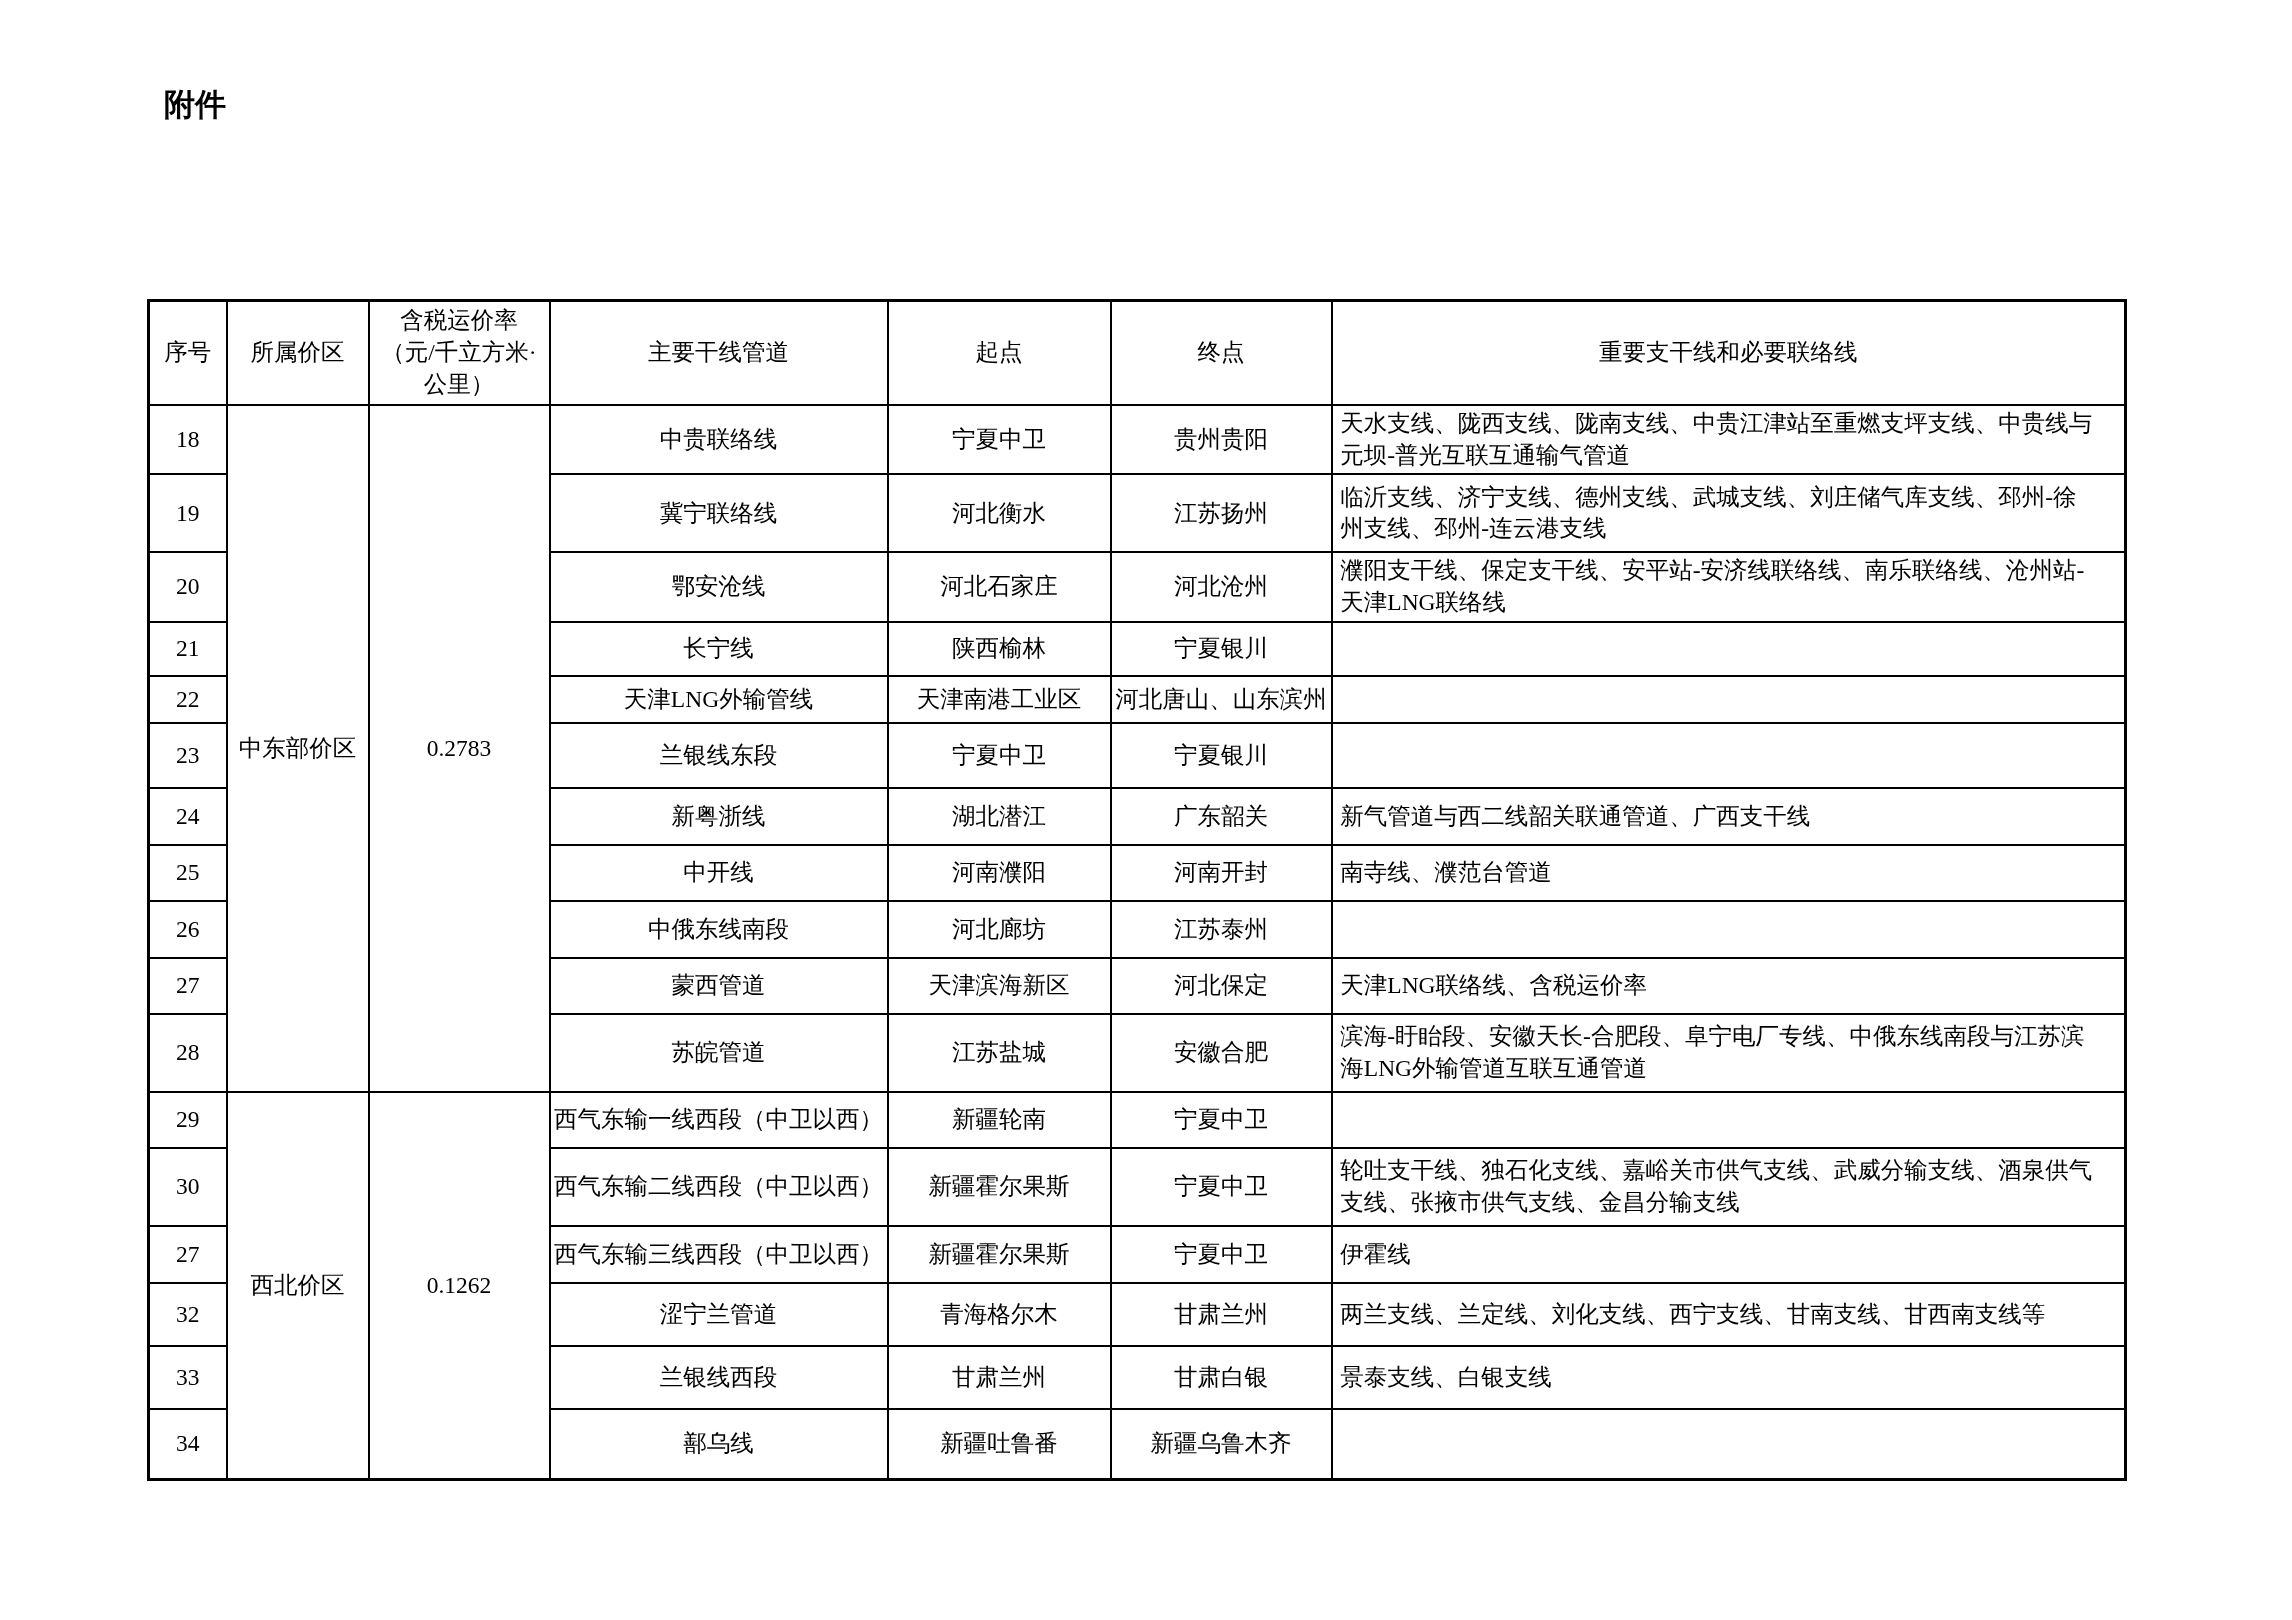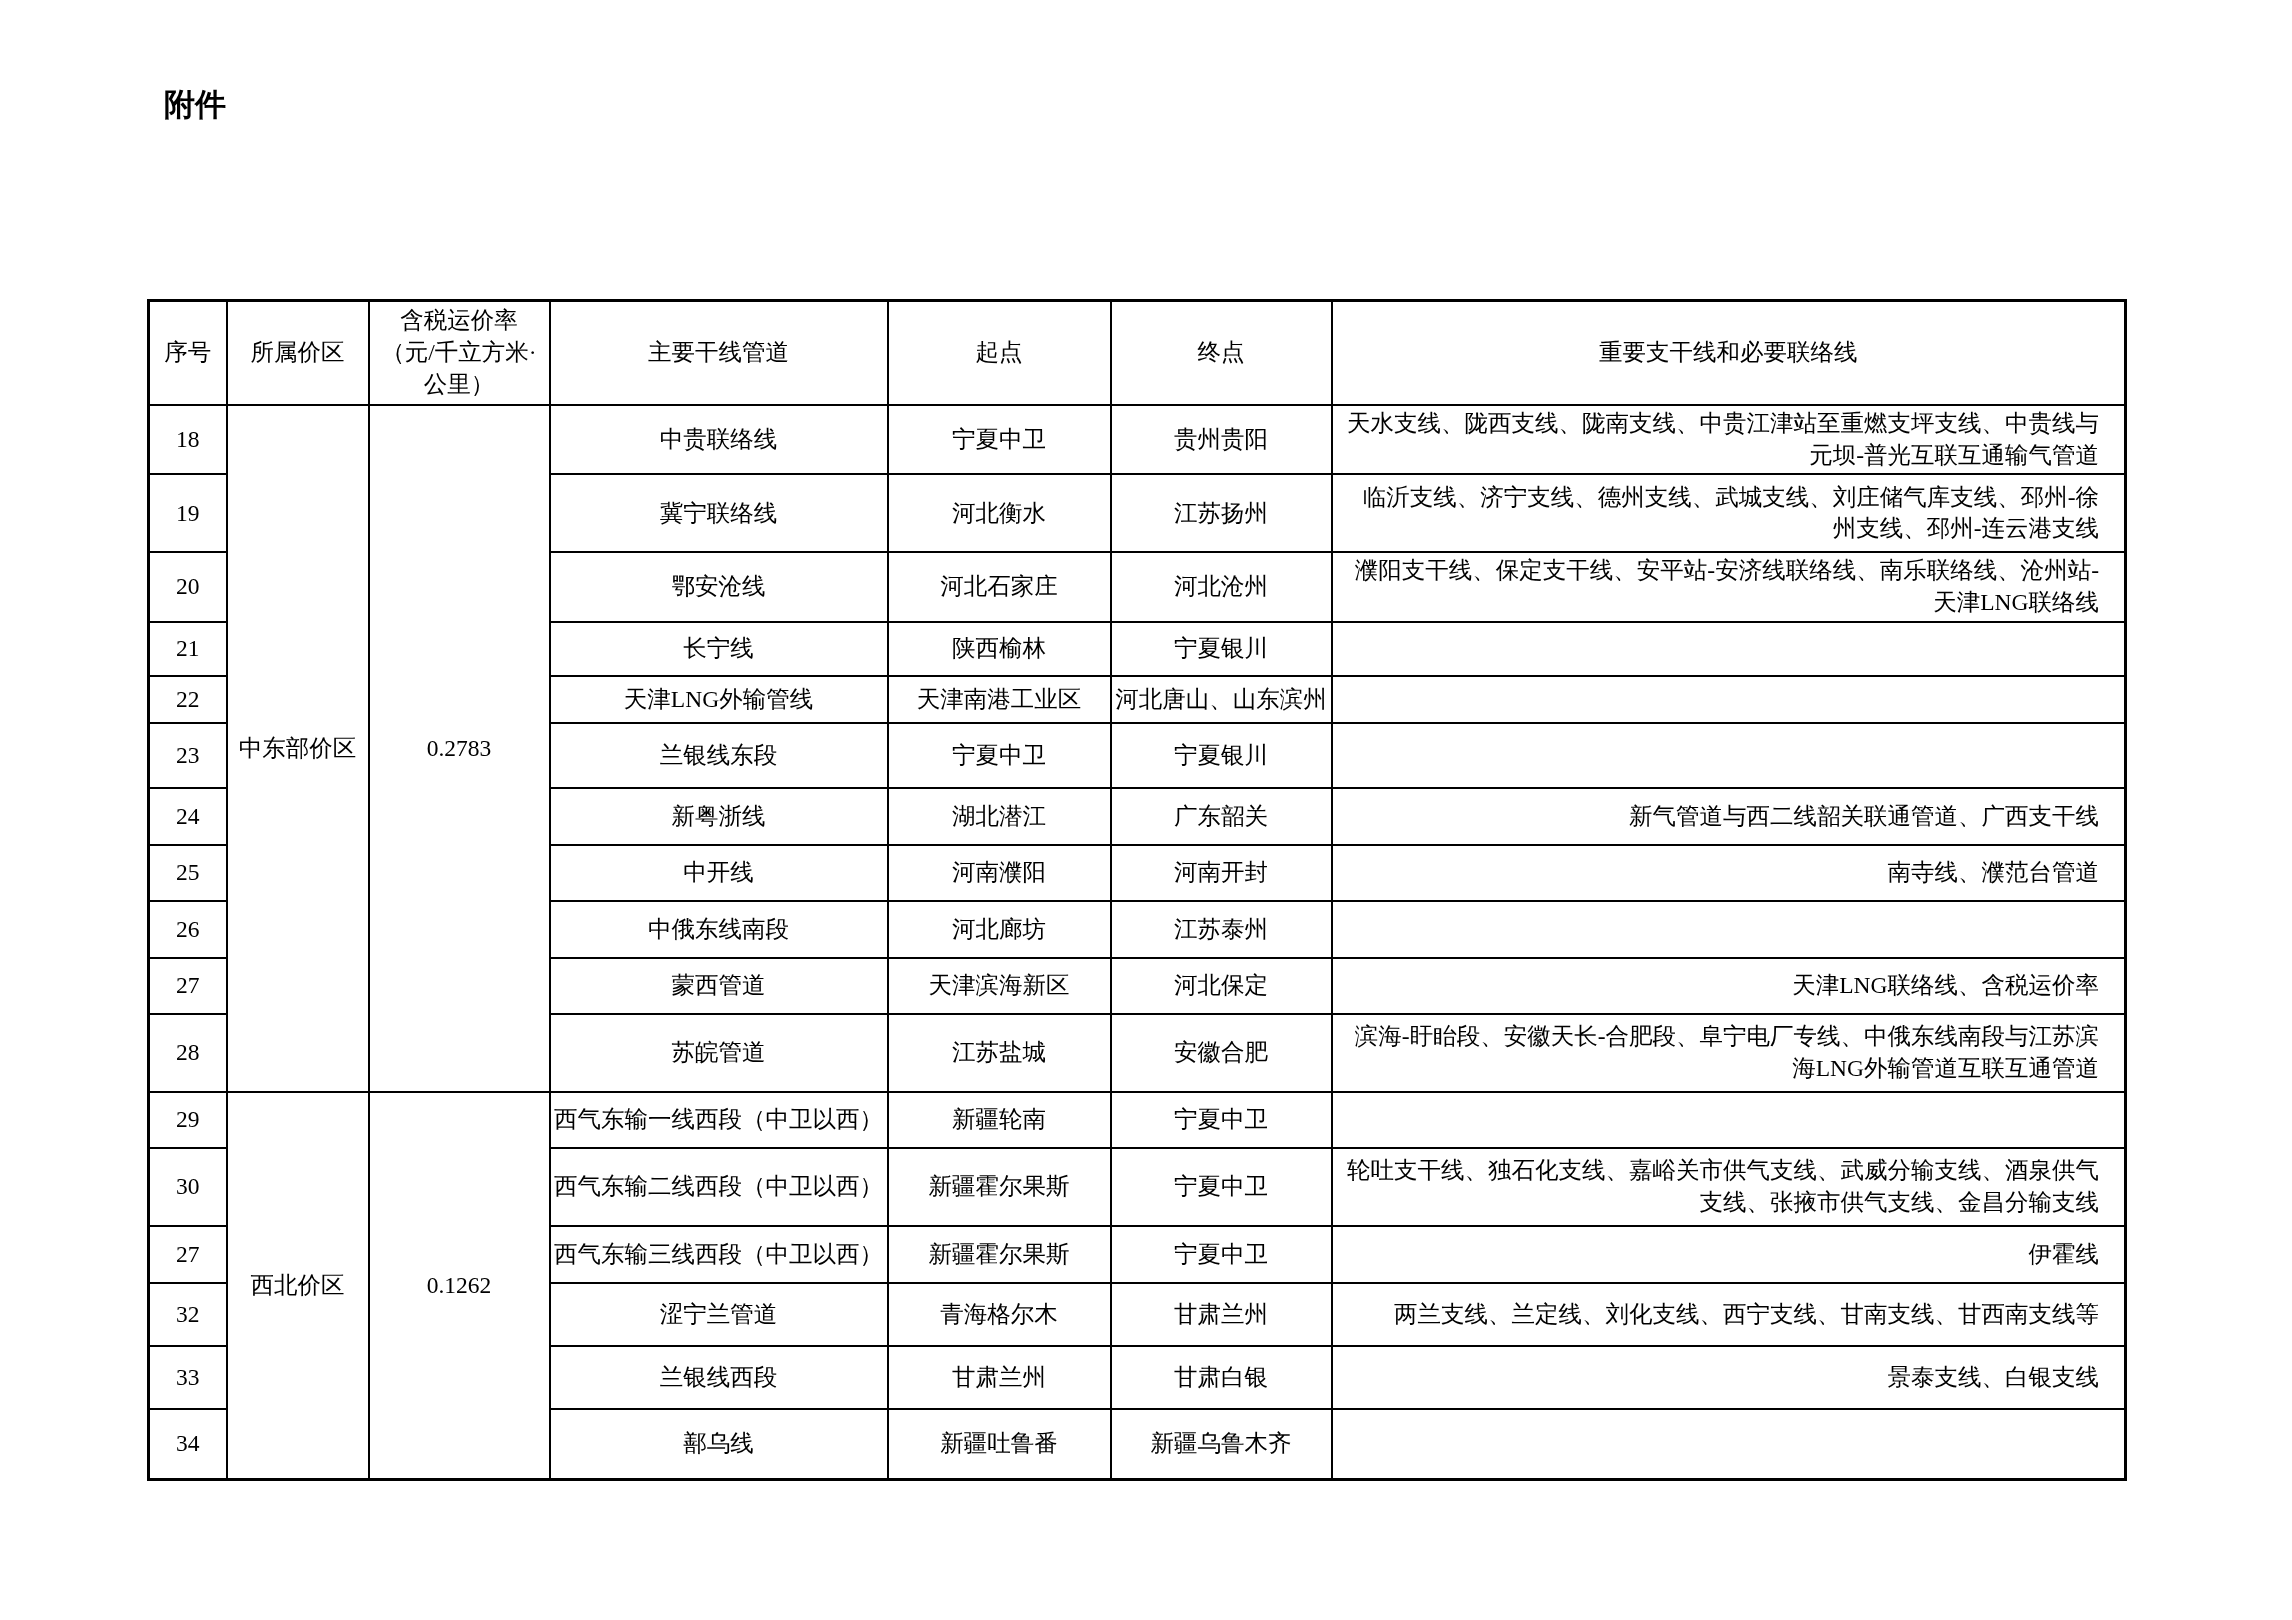--- a/index.html
+++ b/index.html
@@ -53,21 +53,21 @@
     font-weight:400;
     text-align:center;
     white-space:pre-line;
     height:98px;
   }
   .pipeline td.c{
     text-align:center;
     white-space:nowrap;
   }
   .pipeline td.l{
-    text-align:right;
+    text-align:left;
     padding-left:7.8px;
     padding-right:25px;
     white-space:normal;
   }
 </style>
 </head>
 <body>
 
 <div class="page">
   <div class="attachment">附件</div>

